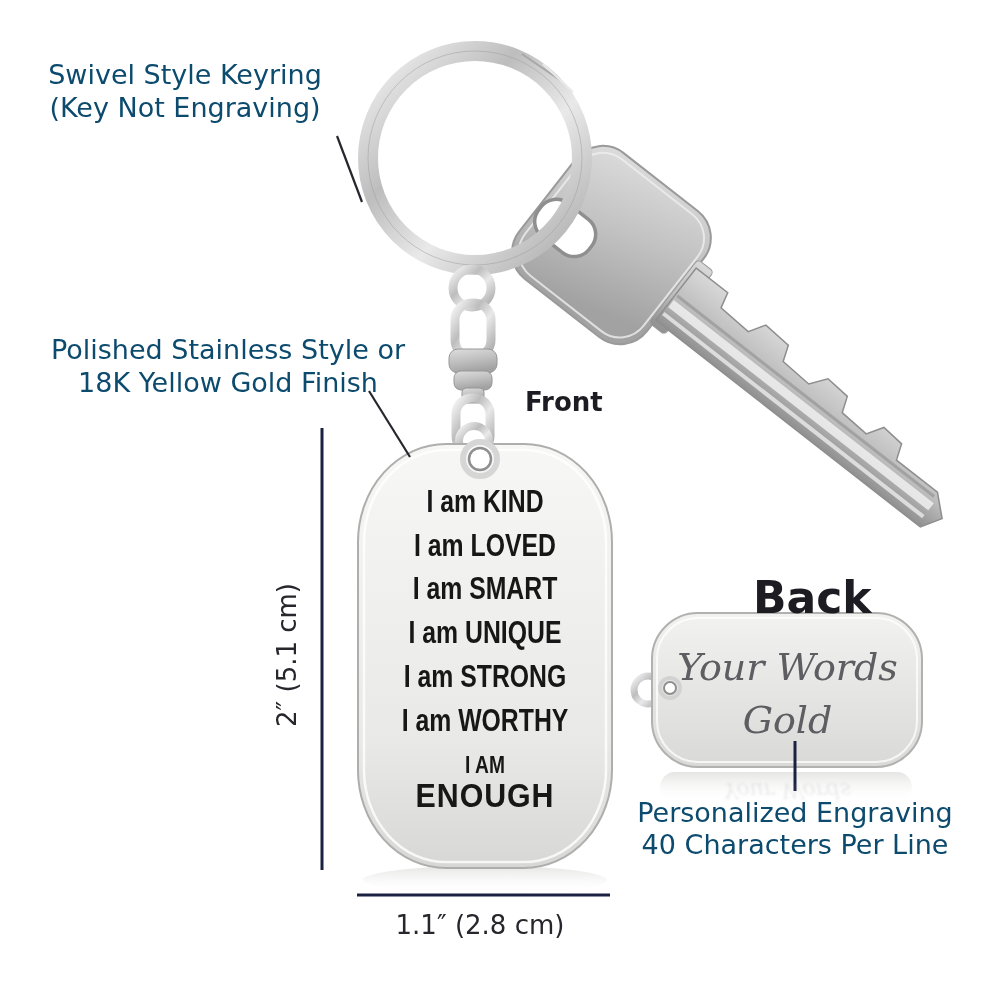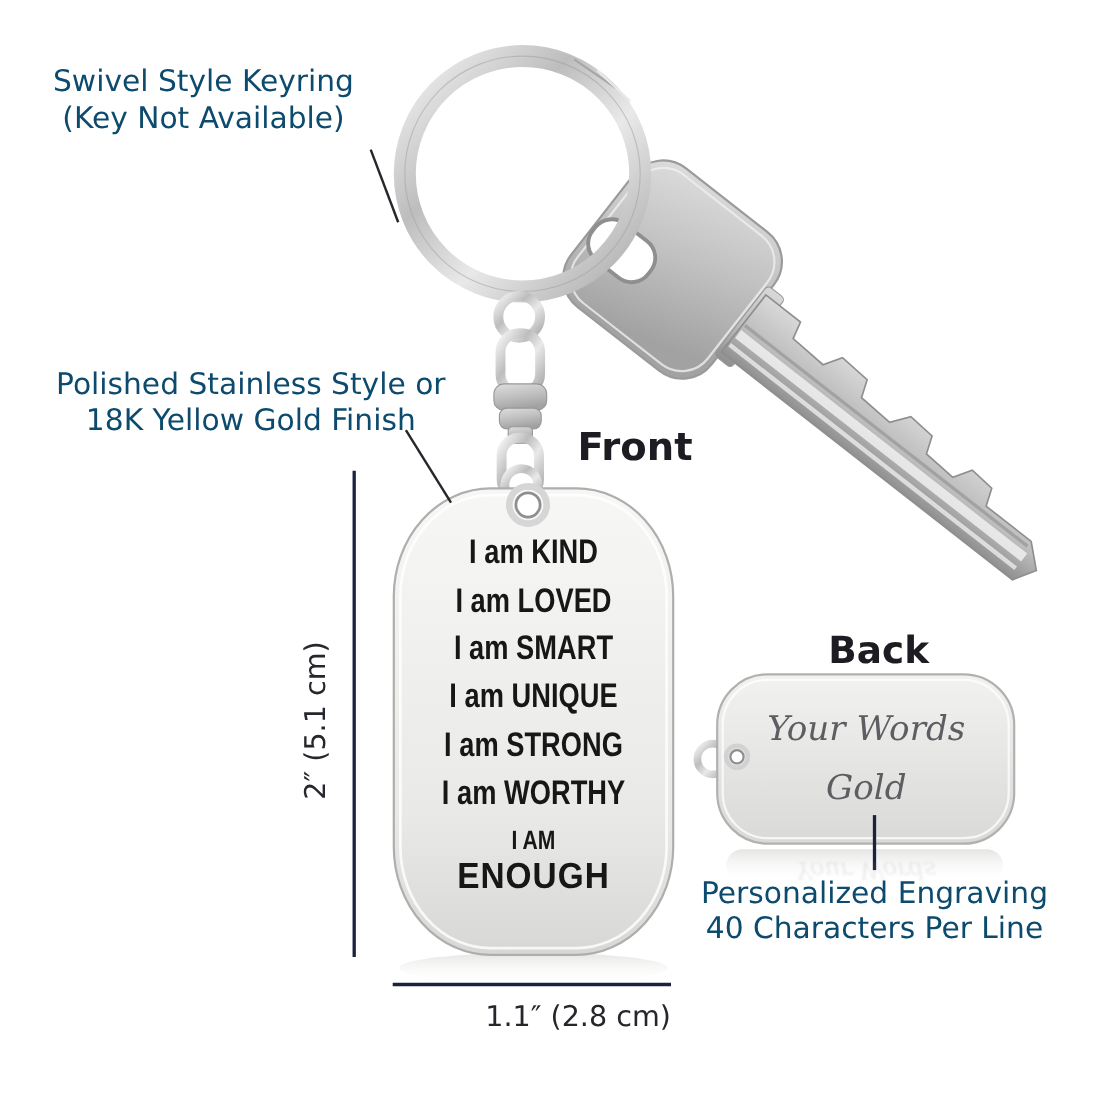--- a/index.html
+++ b/index.html
@@ -6,38 +6,38 @@
   #stage{position:relative;width:1000px;height:1000px;background:#ffffff;overflow:hidden;
          font-family:"DejaVu Sans", sans-serif;}
   #photo-layer{position:absolute;left:0;top:0;width:1000px;height:1000px;}
 
   
   .ann{position:absolute;color:#0c4a6e;font-size:27px;line-height:33px;text-align:center;
        font-family:"DejaVu Sans", sans-serif;}
   .ann div{white-space:nowrap;}
 
   
-  .side-label{position:absolute;color:#1c1c22;font-weight:700;font-size:35px;
+  .side-label{position:absolute;color:#1c1c22;font-weight:700;font-size:26px;
               font-family:"DejaVu Sans", sans-serif;white-space:nowrap;}
 
   
   .dim-label{position:absolute;color:#26262c;font-size:26px;white-space:nowrap;
              font-family:"DejaVu Sans", sans-serif;}
   .dim-label.vertical{transform:rotate(-90deg);transform-origin:center center;}
 
   
   .tag-line{position:absolute;left:365px;width:240px;text-align:center;color:#171717;
             font-family:"Liberation Sans", sans-serif;font-weight:700;font-size:31px;
             transform:translateY(-50%) scaleX(0.8);white-space:nowrap;}
   .tag-line.small{font-size:24px;}
   .tag-line.huge{font-size:33px;letter-spacing:1px;transform:translateY(-50%) scaleX(0.92);}
 
   
   .script-line{position:absolute;left:660px;width:255px;text-align:center;color:#5d5d62;
-               font-family:"DejaVu Serif", serif;font-style:italic;font-size:31px;white-space:nowrap;}
+               font-family:"DejaVu Serif", serif;font-style:italic;font-size:38px;white-space:nowrap;}
   .script-reflect{position:absolute;left:660px;width:255px;text-align:center;color:#8a8a8e;
                   font-family:"DejaVu Serif", serif;font-style:italic;font-size:22px;
                   transform:scaleY(-1);opacity:0.14;filter:blur(1px);white-space:nowrap;}
 </style>
 </head>
 <body>
 
 <div id="stage">
 
   <svg id="photo-layer" viewBox="0 0 1000 1000">
@@ -126,45 +126,45 @@
     <path d="M337,136 L362,202" stroke="#26262c" stroke-width="2.2" fill="none"></path>
     <path d="M369,391 L410,457" stroke="#26262c" stroke-width="2.2" fill="none"></path>
     <path d="M795,741 L795,791" stroke="#1b2140" stroke-width="3" fill="none"></path>
 
     <path d="M322,428 L322,870" stroke="#1b2140" stroke-width="3" fill="none"></path>
     <path d="M357,895 L610,895" stroke="#1b2140" stroke-width="3" fill="none"></path>
   </svg>
 
   <div class="ann" style="left:30px;top:58px;width:310px;">
     <div>Swivel Style Keyring</div>
-    <div>(Key Not Available)</div>
+    <div>(Key Not Engraving)</div>
   </div>
 
   <div class="ann" style="left:48px;top:333px;width:360px;">
     <div>Polished Stainless Style or</div>
     <div>18K Yellow Gold Finish</div>
   </div>
 
   <div class="side-label" style="left:525px;top:387px;">Front</div>
-  <div class="side-label" style="left:753px;top:572px;font-size:34px;">Back</div>
+  <div class="side-label" style="left:753px;top:572px;font-size:44px;">Back</div>
 
   <div class="ann" style="left:625px;top:797px;width:340px;line-height:32px;">
     <div>Personalized Engraving</div>
     <div>40 Characters Per Line</div>
   </div>
 
   <div class="tag-line" style="top:502px;">I am KIND</div>
   <div class="tag-line" style="top:546px;">I am LOVED</div>
   <div class="tag-line" style="top:589px;">I am SMART</div>
   <div class="tag-line" style="top:633px;">I am UNIQUE</div>
   <div class="tag-line" style="top:677px;">I am STRONG</div>
   <div class="tag-line" style="top:721px;">I am WORTHY</div>
   <div class="tag-line small" style="top:765px;">I AM</div>
   <div class="tag-line huge" style="top:796px;">ENOUGH</div>
 
   <div class="script-line" style="top:645px;">Your Words</div>
   <div class="script-line" style="top:698px;">Gold</div>
   <div class="script-reflect" style="top:778px;">Your Words</div>
 
   <div class="dim-label vertical" style="left:207px;top:640px;width:160px;text-align:center;">2″ (5.1 cm)</div>
-  <div class="dim-label" style="left:350px;top:910px;width:260px;text-align:right;">1.1″ (2.8 cm)</div>
+  <div class="dim-label" style="left:350px;top:910px;width:260px;text-align:center;">1.1″ (2.8 cm)</div>
 
 </div>
 
 </body></html>

